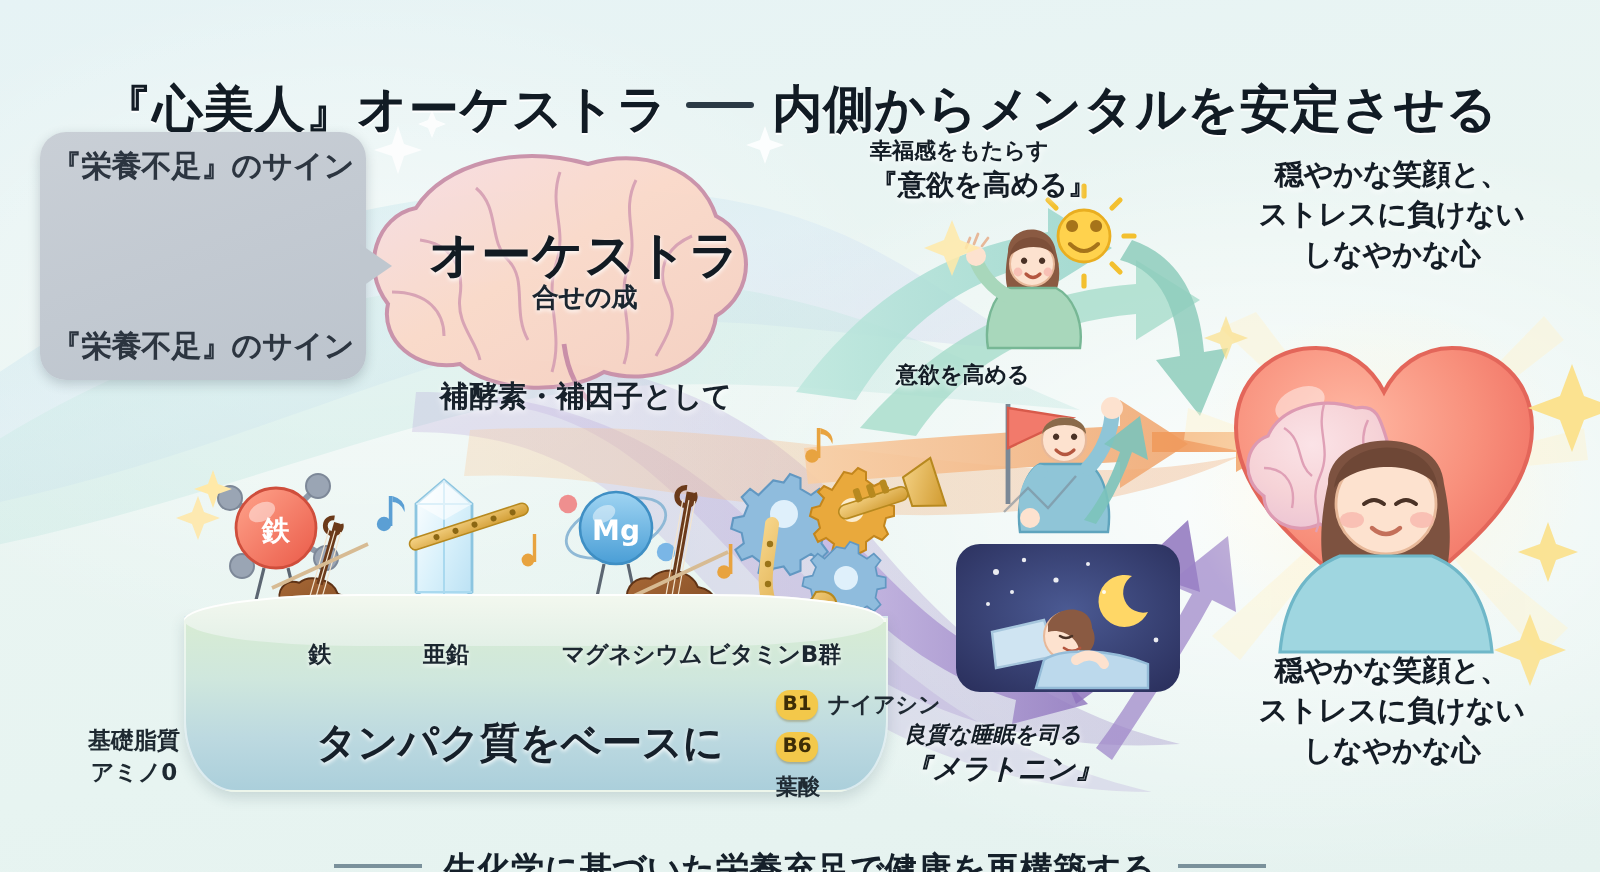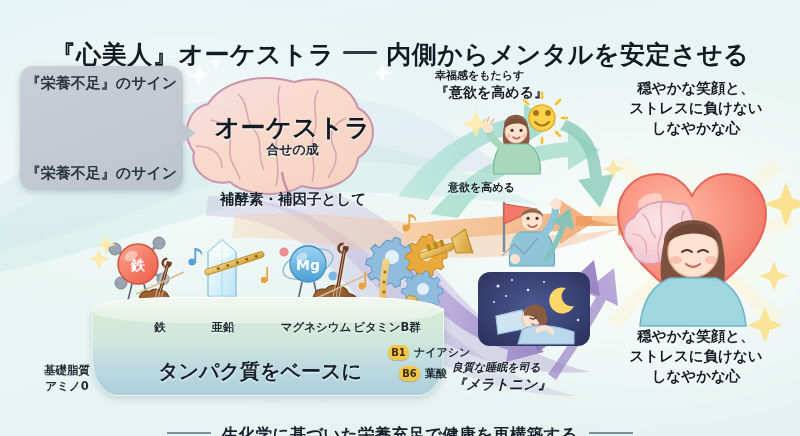--- a/index.html
+++ b/index.html
@@ -97,21 +97,21 @@
   
   .vbadge{position:absolute;display:flex;gap:5px;}
   .vbadge .pill{
     width:21px;height:15px;border-radius:7px;background:#f3c84a;
     color:#3d2d07;font-size:10px;font-weight:700;
     display:flex;align-items:center;justify-content:center;
     box-shadow:0 1px 1px rgba(120,90,10,.3);
   }
   .vbadge .nm{font-size:11px;font-weight:700;color:#1f2a33;}
   #vb1{left:388px;top:345px;}
-  #vb6{left:399px;top:366px;}
+  #vb6{left:388px;top:366px;flex-direction:column;}
 
   
   #lipid{left:24px;top:341px;width:86px;text-align:center;font-size:11.5px;
     color:#1e2931;line-height:1.35;margin-top:22px;}
 
   
   #footer{left:0;top:404px;width:800px;text-align:center;font-size:16.5px;
     color:#15202a;letter-spacing:.3px;}
   #footer .fr{display:inline-block;width:44px;height:2px;background:#56707f;
     vertical-align:middle;margin:0 11px 5px 11px;opacity:.75;}

